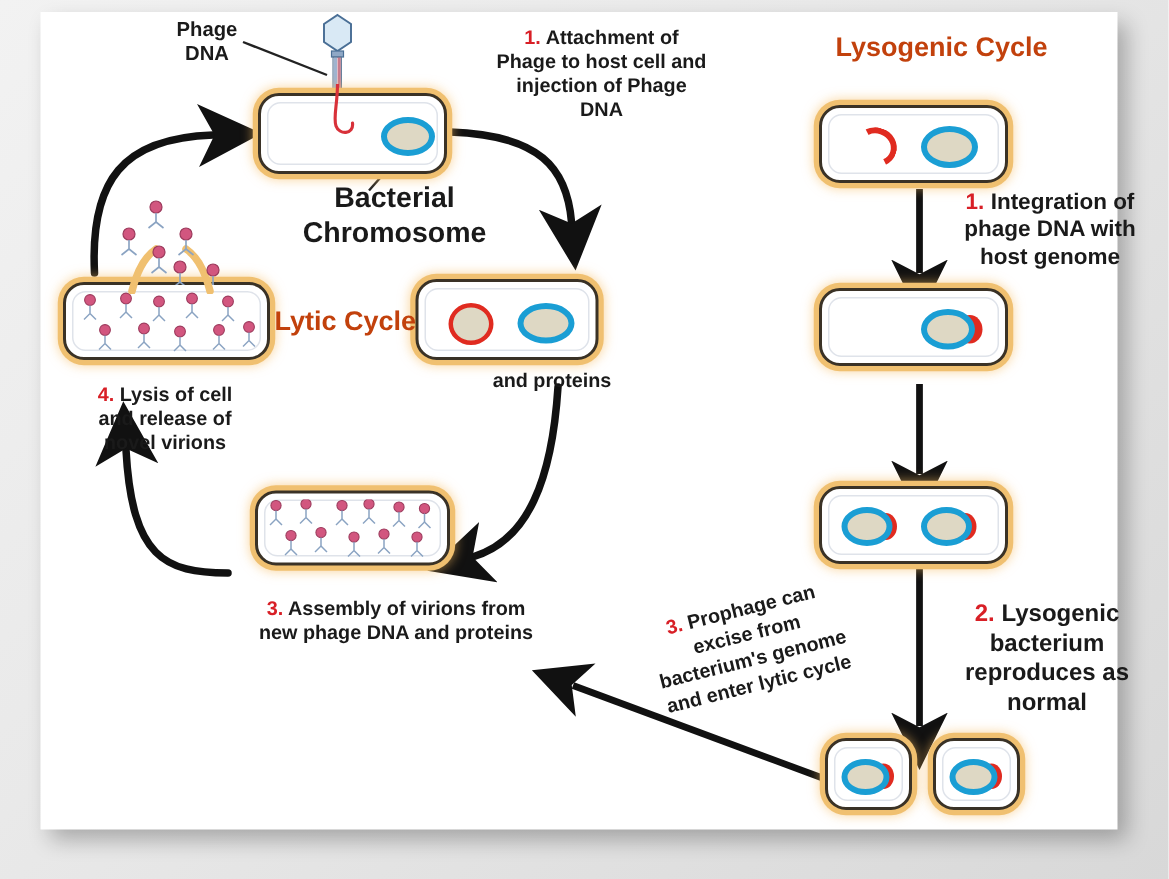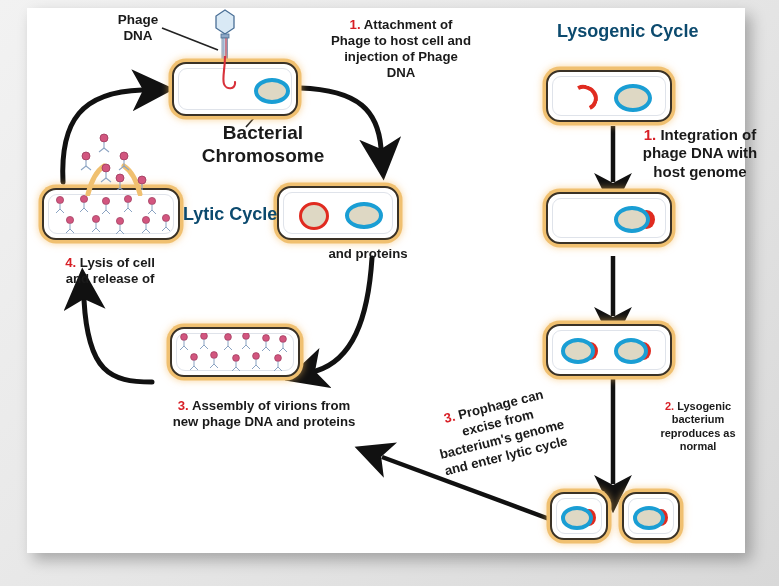--- a/index.html
+++ b/index.html
@@ -13,21 +13,21 @@
 
   
   #card{
     position:absolute;left:27px;top:8px;width:718px;height:545px;
     background:#ffffff;
     box-shadow:6px 7px 14px rgba(0,0,0,0.28);
   }
 
   .txt{position:absolute;color:#1a1a1a;font-weight:bold;line-height:1.22;text-align:center;}
   .num{color:#d81f26;}
-  .title{position:absolute;color:#0c4a6e;font-weight:bold;}
+  .title{position:absolute;color:#c2410c;font-weight:bold;}
 
   
   .cell{
     position:absolute;
     border:2.5px solid #3a3226;
     border-radius:14px;
     background:#ffffff;
     box-shadow:0 0 0 3.5px #f0c070, 0 0 7px 4px rgba(245,185,95,0.55);
     box-sizing:border-box;
   }
@@ -363,20 +363,21 @@
       </g>
     </g>
   </svg>
 
   <div class="txt" style="left:30px;top:255px;width:160px;font-size:13.2px;">
     <div>
       <span class="num">4.</span>
       <span>Lysis of cell</span>
     </div>
     <div>and release of</div>
+    <div>novel virions</div>
   </div>
 
   <div class="title" style="left:183px;top:204px;font-size:18px;">Lytic Cycle</div>
 
   <div class="title" style="left:557px;top:21px;font-size:18px;">Lysogenic Cycle</div>
 
   <div class="cell" style="left:546px;top:70px;width:126px;height:52px;">
     <div class="inner"></div>
     <div class="arc" style="left:22px;top:13px;width:28px;height:26px;"></div>
     <div class="chromo" style="left:66px;top:12px;width:38px;height:28px;"></div>
@@ -404,21 +405,21 @@
     <div style="position:absolute;left:13px;top:12px;width:44px;height:28px;">
       <div class="prophage" style="left:22px;top:4px;width:15px;height:18px;"></div>
       <div class="chromo" style="left:0px;top:0px;width:34px;height:26px;"></div>
     </div>
     <div style="position:absolute;left:66px;top:12px;width:44px;height:28px;">
       <div class="prophage" style="left:22px;top:4px;width:15px;height:18px;"></div>
       <div class="chromo" style="left:0px;top:0px;width:34px;height:26px;"></div>
     </div>
   </div>
 
-  <div class="txt" style="left:625px;top:400px;width:146px;font-size:11px;">
+  <div class="txt" style="left:625px;top:400px;width:146px;font-size:16px;">
     <div>
       <span class="num">2.</span>
       <span>Lysogenic</span>
     </div>
     <div>bacterium</div>
     <div>reproduces as</div>
     <div>normal</div>
   </div>
 
   <div class="cell" style="left:550px;top:492px;width:58px;height:48px;">

